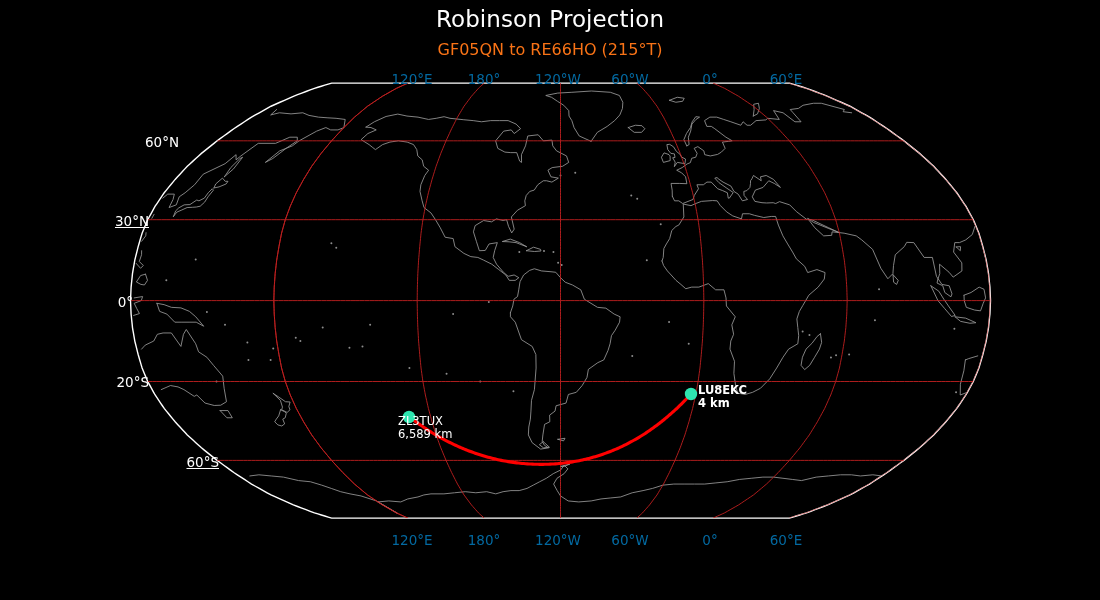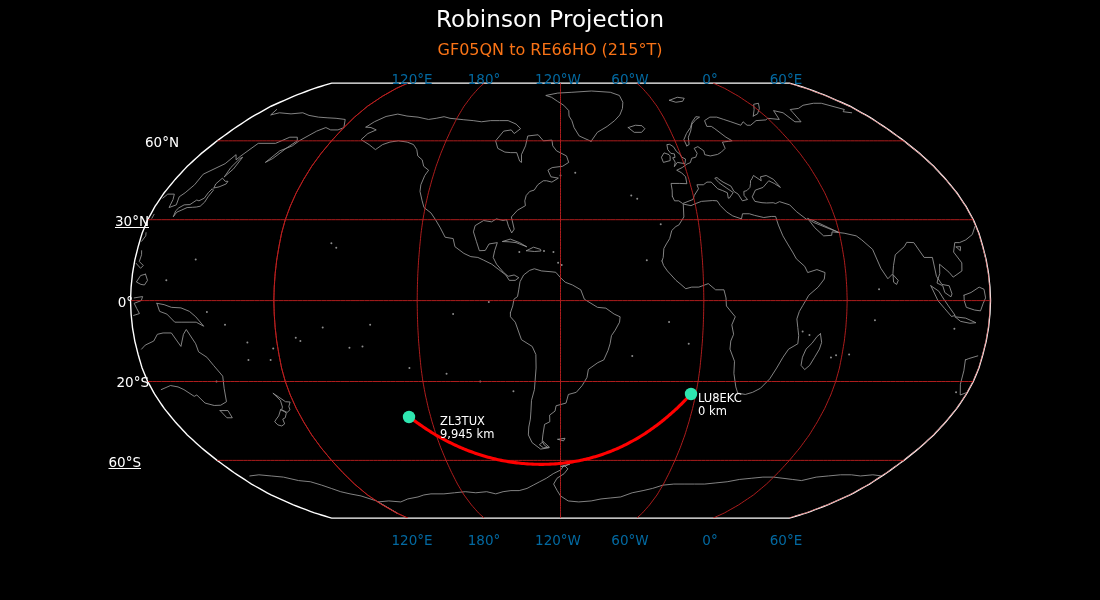--- a/index.html
+++ b/index.html
@@ -222,27 +222,27 @@
       <div class="axis-label" style="left: 630px; top: 532px;">60°W</div>
       <div class="axis-label" style="left: 710px; top: 532px;">0°</div>
       <div class="axis-label" style="left: 786px; top: 532px;">60°E</div>
     </div>
 
   <div id="left-axis">
       <div class="lat-label" style="right: 921px; top: 142px; text-align: center;">60°N</div>
       <div class="lat-label" style="right: 951px; top: 221px; text-decoration: underline;">30°N</div>
       <div class="lat-label" style="right: 967px; top: 302px;">0°</div>
       <div class="lat-label" style="right: 951px; top: 382px;">20°S</div>
-      <div class="lat-label" style="right: 959px; top: 462px; text-decoration: underline;">60°S</div>
+      <div class="lat-label" style="right: 881px; top: 462px; text-decoration: underline;">60°S</div>
     </div>
 
   <div id="station-labels">
-      <div class="station-label" style="left: 440px; top: 415px;">
+      <div class="station-label" style="left: 398px; top: 415px;">
         <div>ZL3TUX</div>
-        <div>9,945 km</div>
+        <div>6,589 km</div>
       </div>
-      <div class="station-label" style="left: 698px; top: 392px;">
+      <div class="station-label" style="left: 698px; top: 384px; font-weight: bold;">
         <div>LU8EKC</div>
-        <div>0 km</div>
+        <div>4 km</div>
       </div>
     </div>
 
 </div>
 
 </body></html>

